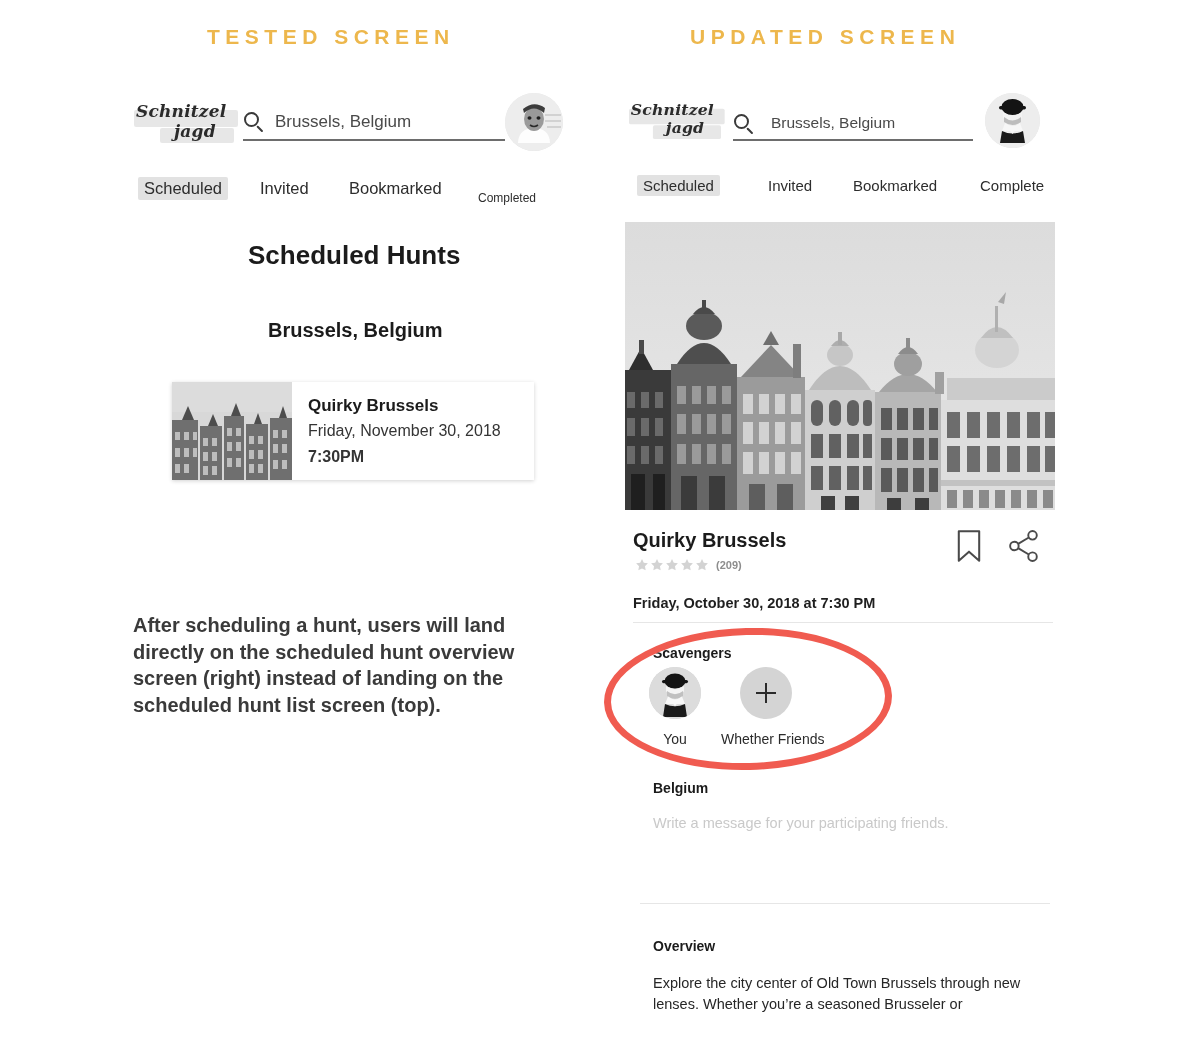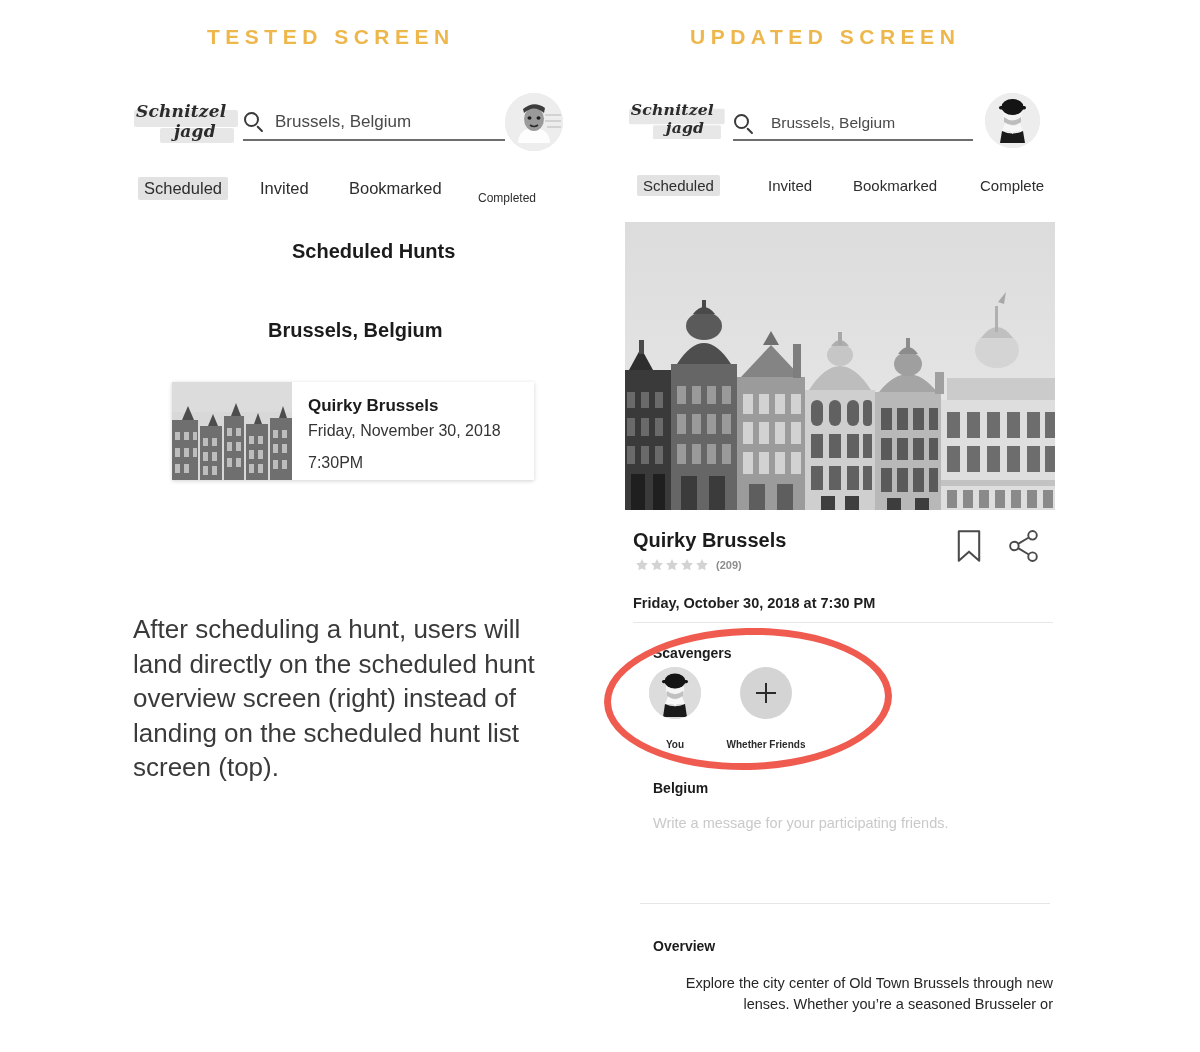--- a/index.html
+++ b/index.html
@@ -83,25 +83,25 @@
   }
   .hunt-card {
     position:absolute; background:#fff;
     box-shadow: 0 1px 4px rgba(0,0,0,.18);
     display:flex;
   }
   .hunt-card .thumb { width:120px; height:100%; overflow:hidden; position:relative; }
   .hunt-card .meta { padding: 14px 0 0 16px; }
   .hunt-card .h-name { font-size:17px; font-weight:700; color:#1b1b1b; }
   .hunt-card .h-date { font-size:16px; color:#343434; margin-top:6px; }
-  .hunt-card .h-time { font-size:16px; color:#343434; margin-top:14px; }
+  .hunt-card .h-time { font-size:16px; color:#343434; margin-top:8px;font-weight:bold; }
 
   .note {
-    position:absolute; width:440px; font-size:26px; line-height:1.33;
-    color:#3a3a3a; font-weight:400;
+    position:absolute; width:440px; font-size:20px; line-height:1.33;
+    color:#3a3a3a; font-weight:700;
   }
 
   
   .hero { position:absolute; overflow:hidden; background:#cfcfcf; }
 
   .detail-title {
     position:absolute; font-size:20px; font-weight:700; color:#1b1b1b; white-space:nowrap;
   }
   .stars { position:absolute; display:flex; align-items:center; gap:1px; }
   .star { width:14px; height:14px; display:block; }
@@ -115,21 +115,21 @@
   .divider { position:absolute; height:1px; background:#e6e6e6; }
 
   .sec-label {
     position:absolute; font-size:14px; font-weight:700; color:#1b1b1b; white-space:nowrap;
   }
   .scav-item { position:absolute; text-align:center; width:60px; }
   .scav-circle {
     width:52px; height:52px; border-radius:50%; background:#d4d4d4;
     margin:0 auto; position:relative; overflow:hidden;
   }
-  .scav-caption { font-size:10px; color:#2b2b2b; margin-top:20px; white-space:nowrap;font-weight:bold; }
+  .scav-caption { font-size:14px; color:#2b2b2b; margin-top:12px; white-space:nowrap; }
   .plus-h, .plus-v { position:absolute; background:#2b2b2b; }
   .plus-h { left:16px; top:25px; width:20px; height:2px; }
   .plus-v { left:25px; top:16px; width:2px; height:20px; }
 
   .placeholder-text {
     position:absolute; font-size:14.5px; color:#c9c9c9; white-space:nowrap;
   }
   .body-text {
     position:absolute; font-size:14.5px; line-height:1.45; color:#262626; width:400px;
   }
@@ -183,21 +183,21 @@
       </svg>
     </div>
 
     <div class="tabs" style="left:0px; top:92px; width:450px; height:30px;">
       <div class="tab active" style="left:8px; top:0; font-size:16.5px;">Scheduled</div>
       <div class="tab" style="left:130px; top:2px; font-size:16.5px;">Invited</div>
       <div class="tab" style="left:219px; top:2px; font-size:16.5px;">Bookmarked</div>
       <div class="tab" style="left:348px; top:14px; font-size:12px;">Completed</div>
     </div>
 
-    <div class="big-title" style="left:118px; top:155px; font-size:20px;margin-left:44px;">Scheduled Hunts</div>
+    <div class="big-title" style="left:118px; top:155px; font-size:26px;">Scheduled Hunts</div>
 
     <div class="sub-title" style="left:138px; top:234px; font-size:20px;">Brussels, Belgium</div>
 
     <div class="hunt-card" style="left:42px; top:297px; width:362px; height:98px;">
       <div class="thumb">
         <svg viewBox="0 0 120 98" preserveAspectRatio="xMidYMid slice" style="width:100%;height:100%;display:block;">
           <rect width="120" height="98" fill="#d8d8d8"></rect>
           <rect y="0" width="120" height="30" fill="#dcdcdc"></rect>
           <g fill="#6f6f6f">
             <rect x="0" y="38" width="26" height="60"></rect>
@@ -523,18 +523,18 @@
       </div>
       <div class="scav-caption">Whether Friends</div>
     </div>
 
     <div class="sec-label" style="left:28px; top:695px;">Belgium</div>
     <div class="placeholder-text" style="left:28px; top:730px;" placeholder="Write a message for your participating friends.">Write a message for your participating friends.</div>
 
     <div class="divider" style="left:15px; top:818px; width:410px;"></div>
 
     <div class="sec-label" style="left:28px; top:853px;">Overview</div>
-    <div class="body-text" style="left:28px; top:888px;text-align:right;">Explore the city center of Old Town Brussels through new lenses.  Whether you’re a seasoned Brusseler or</div>
+    <div class="body-text" style="left:28px; top:888px;">Explore the city center of Old Town Brussels through new lenses.  Whether you’re a seasoned Brusseler or</div>
   </div>
 
   <div class="annot-ellipse" style="left:604px; top:628px; width:288px; height:142px;"></div>
 
 </div>
 
 </body></html>

